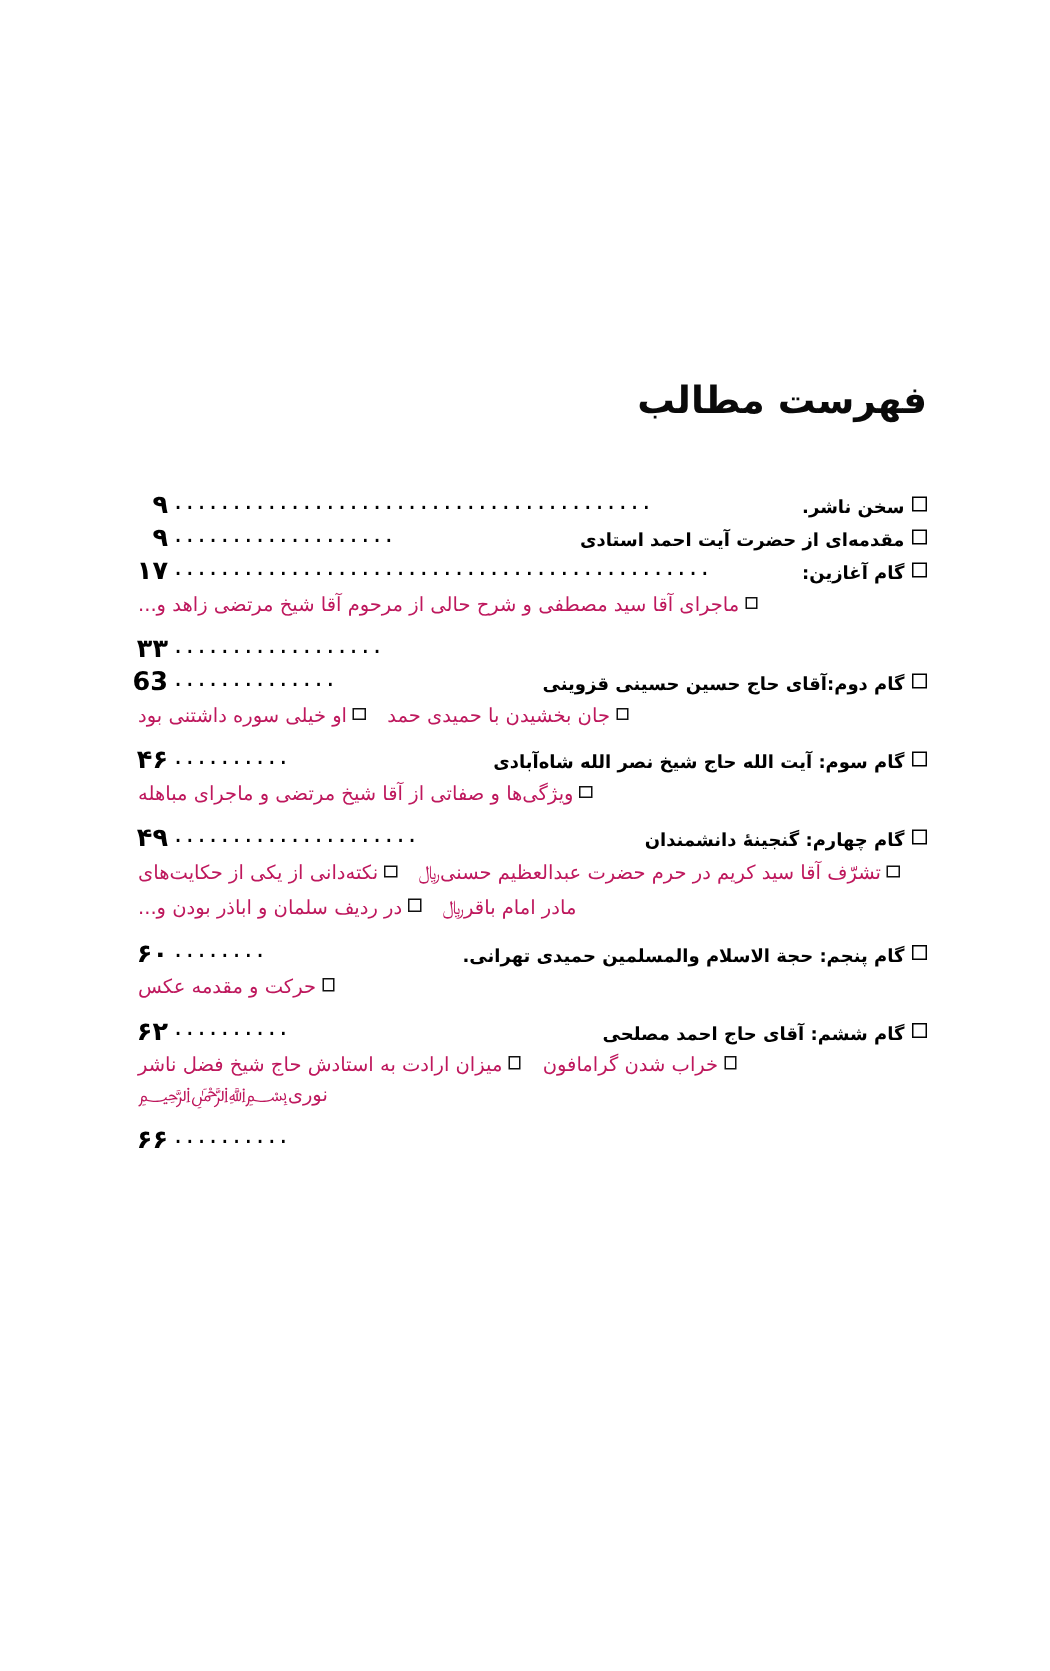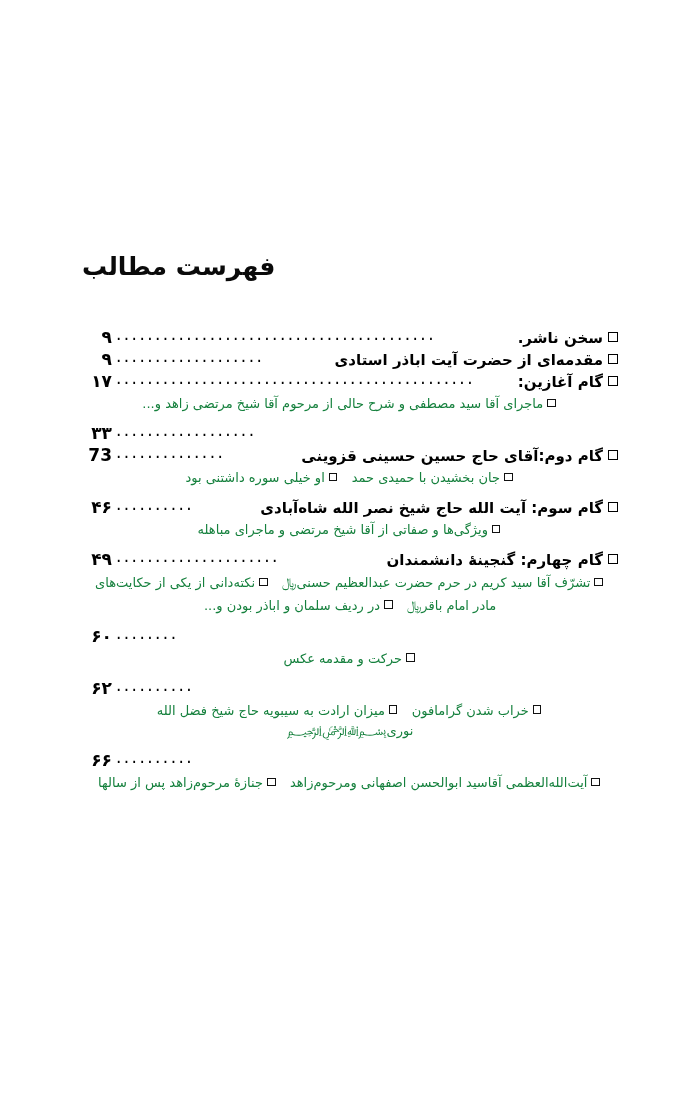--- a/index.html
+++ b/index.html
@@ -19,21 +19,21 @@
 
   .page {
     box-sizing: border-box;
     width: 700px;
     height: 1114px;
     padding: 0 82px;
     position: relative;
   }
 
   .doc-title {
-    text-align: left;
+    text-align: right;
     font-weight: bold;
     font-size: 25px;
     letter-spacing: 0;
     margin-top: 252px;
     margin-bottom: 46px;
     color: #0a0a0a;
   }
 
   .toc {
     margin: 0;
@@ -48,21 +48,21 @@
   .entry-line {
     display: flex;
     flex-direction: row;
     align-items: baseline;
     width: 100%;
     white-space: nowrap;
   }
 
   .entry-title {
     font-weight: bold;
-    font-size: 15px;
+    font-size: 12px;
     color: #000;
     flex: 0 0 auto;
     padding-left: 4px;
   }
 
   .bullet {
     display: inline-block;
     width: 8px;
     height: 8px;
     border: 1.2px solid #000;
@@ -87,22 +87,22 @@
     font-weight: bold;
     font-size: 17px;
     color: #000;
     min-width: 30px;
     text-align: right;
     direction: rtl;
   }
 
   .sub {
     font-size: 13px;
-    color: #15803d;
-    text-align: center;
+    color: #be185d;
+    text-align: left;
     margin: 3px 0 9px 0;
     line-height: 1.55;
     padding: 0 10px;
   }
 
   .sub .sub-bullet {
     display: inline-block;
     width: 6.5px;
     height: 6.5px;
     border: 1px solid #111;
@@ -132,21 +132,21 @@
     <div class="entry">
       <div class="entry-line">
         <span class="entry-title"><span class="bullet"></span><span>سخن ناشر.</span></span>
         <span class="leader">.........................................</span>
         <span class="page-num">۹</span>
       </div>
     </div>
 
     <div class="entry">
       <div class="entry-line">
-        <span class="entry-title"><span class="bullet"></span><span>مقدمه‌ای از حضرت آیت اباذر استادی</span></span>
+        <span class="entry-title"><span class="bullet"></span><span>مقدمه‌ای از حضرت آیت احمد استادی</span></span>
         <span class="leader">...................</span>
         <span class="page-num">۹</span>
       </div>
     </div>
 
     <div class="entry">
       <div class="entry-line">
         <span class="entry-title"><span class="bullet"></span><span>گام آغازین:</span></span>
         <span class="leader">..............................................</span>
         <span class="page-num">۱۷</span>
@@ -160,21 +160,21 @@
       <div class="entry-line">
         <span class="leader">..................</span>
         <span class="page-num">۳۳</span>
       </div>
     </div>
 
     <div class="entry">
       <div class="entry-line">
         <span class="entry-title"><span class="bullet"></span><span>گام دوم:آقای حاج حسین حسینی قزوینی</span></span>
         <span class="leader">..............</span>
-        <span class="page-num">73</span>
+        <span class="page-num">63</span>
       </div>
       <div class="sub">
         <span class="sub-item"><span class="sub-bullet"></span><span>جان بخشیدن با حمیدی حمد</span></span>
         &nbsp;
         <span class="sub-item"><span class="sub-bullet"></span><span>او خیلی سوره داشتنی بود</span></span>
       </div>
     </div>
 
     <div class="entry">
       <div class="entry-line">
@@ -197,46 +197,43 @@
         <span class="sub-item"><span class="sub-bullet"></span><span>تشرّف آقا سید کریم در حرم حضرت عبدالعظیم حسنی﷼</span></span>
         &nbsp;
         <span class="sub-item"><span class="sub-bullet"></span><span>نکته‌دانی از یکی از حکایت‌های مادر امام باقر﷼</span></span>
         &nbsp;
         <span class="sub-item"><span class="sub-bullet"></span><span>در ردیف سلمان و اباذر بودن و...</span></span>
       </div>
     </div>
 
     <div class="entry">
       <div class="entry-line">
+        <span class="entry-title"><span class="bullet"></span><span>گام پنجم:   حجة الاسلام والمسلمین حمیدی تهرانی.</span></span>
         <span class="leader">........</span>
         <span class="page-num">۶۰</span>
       </div>
       <div class="sub">
         <span class="sub-item"><span class="sub-bullet"></span><span>حرکت و مقدمه عکس</span></span>
       </div>
     </div>
 
     <div class="entry">
       <div class="entry-line">
+        <span class="entry-title"><span class="bullet"></span><span>گام ششم:   آقای حاج احمد مصلحی</span></span>
         <span class="leader">..........</span>
         <span class="page-num">۶۲</span>
       </div>
       <div class="sub">
         <span class="sub-item"><span class="sub-bullet"></span><span>خراب شدن گرامافون</span></span>
         &nbsp;
-        <span class="sub-item"><span class="sub-bullet"></span><span>میزان ارادت به سیبویه حاج شیخ فضل الله نوری﷽</span></span>
+        <span class="sub-item"><span class="sub-bullet"></span><span>میزان ارادت به استادش حاج شیخ فضل ناشر نوری﷽</span></span>
       </div>
     </div>
 
     <div class="entry">
       <div class="entry-line">
         <span class="leader">..........</span>
         <span class="page-num">۶۶</span>
       </div>
-      <div class="sub">
-        <span class="sub-item"><span class="sub-bullet"></span><span>آیت‌الله‌العظمی آقاسید ابوالحسن اصفهانی ومرحوم‌زاهد</span></span>
-        &nbsp;
-        <span class="sub-item"><span class="sub-bullet"></span><span>جنازهٔ مرحوم‌زاهد پس از سالها</span></span>
-      </div>
     </div>
 
   </div>
 </div>
 
 </body></html>

